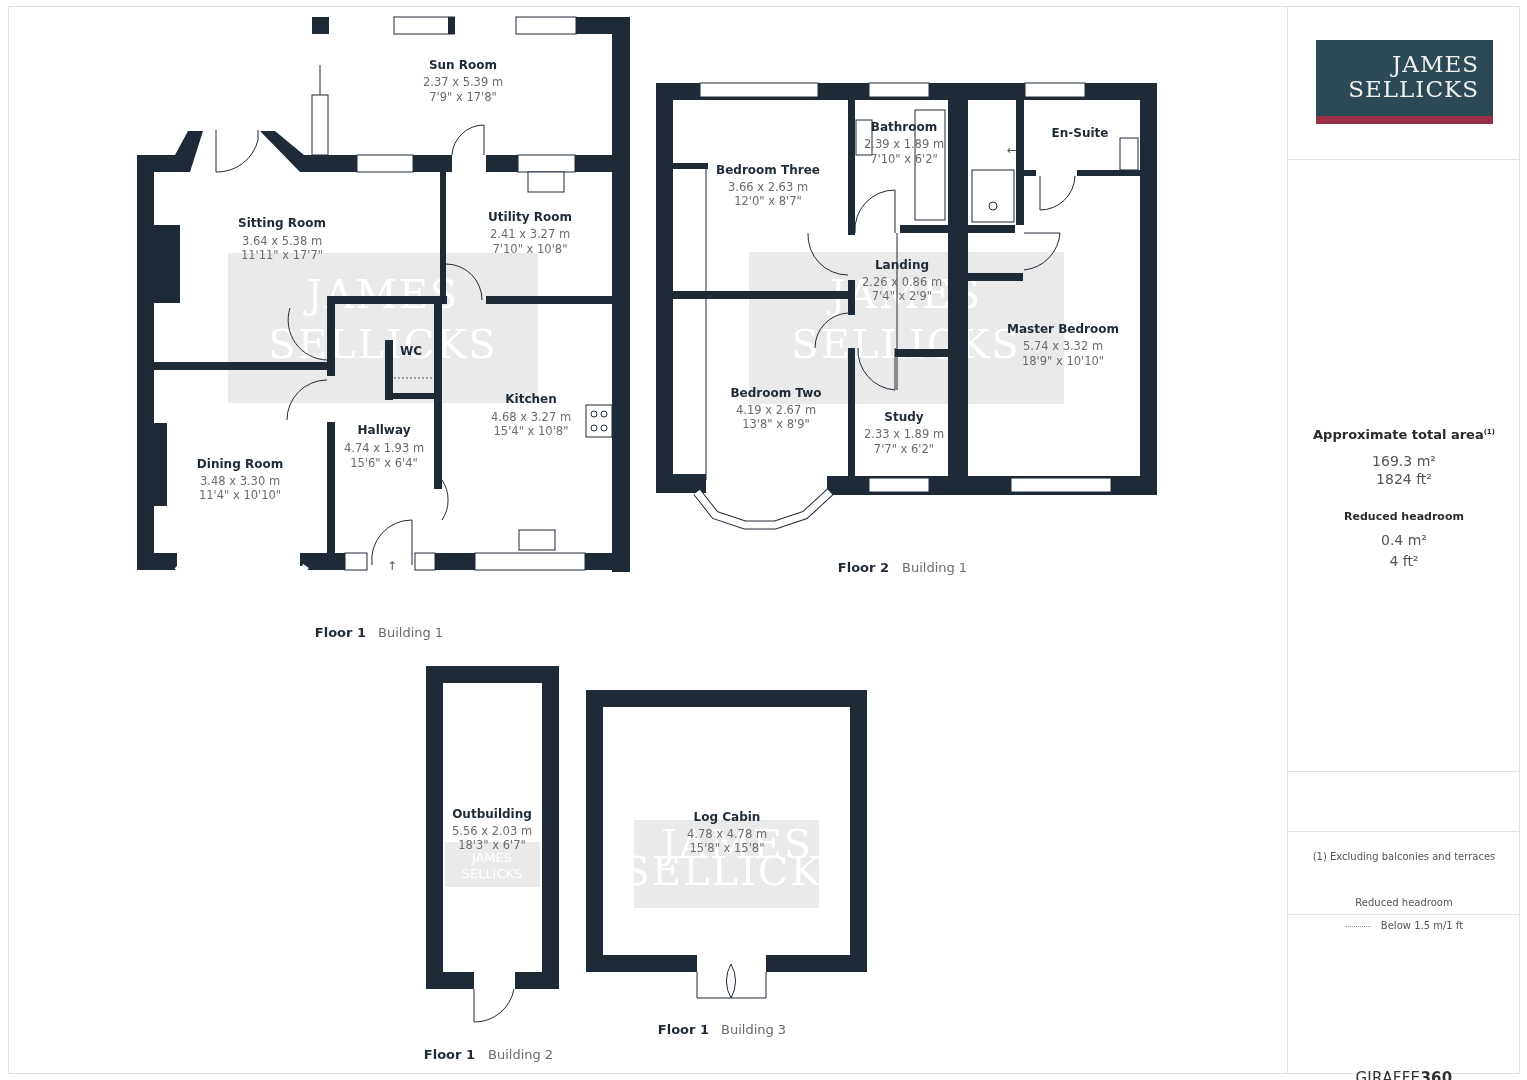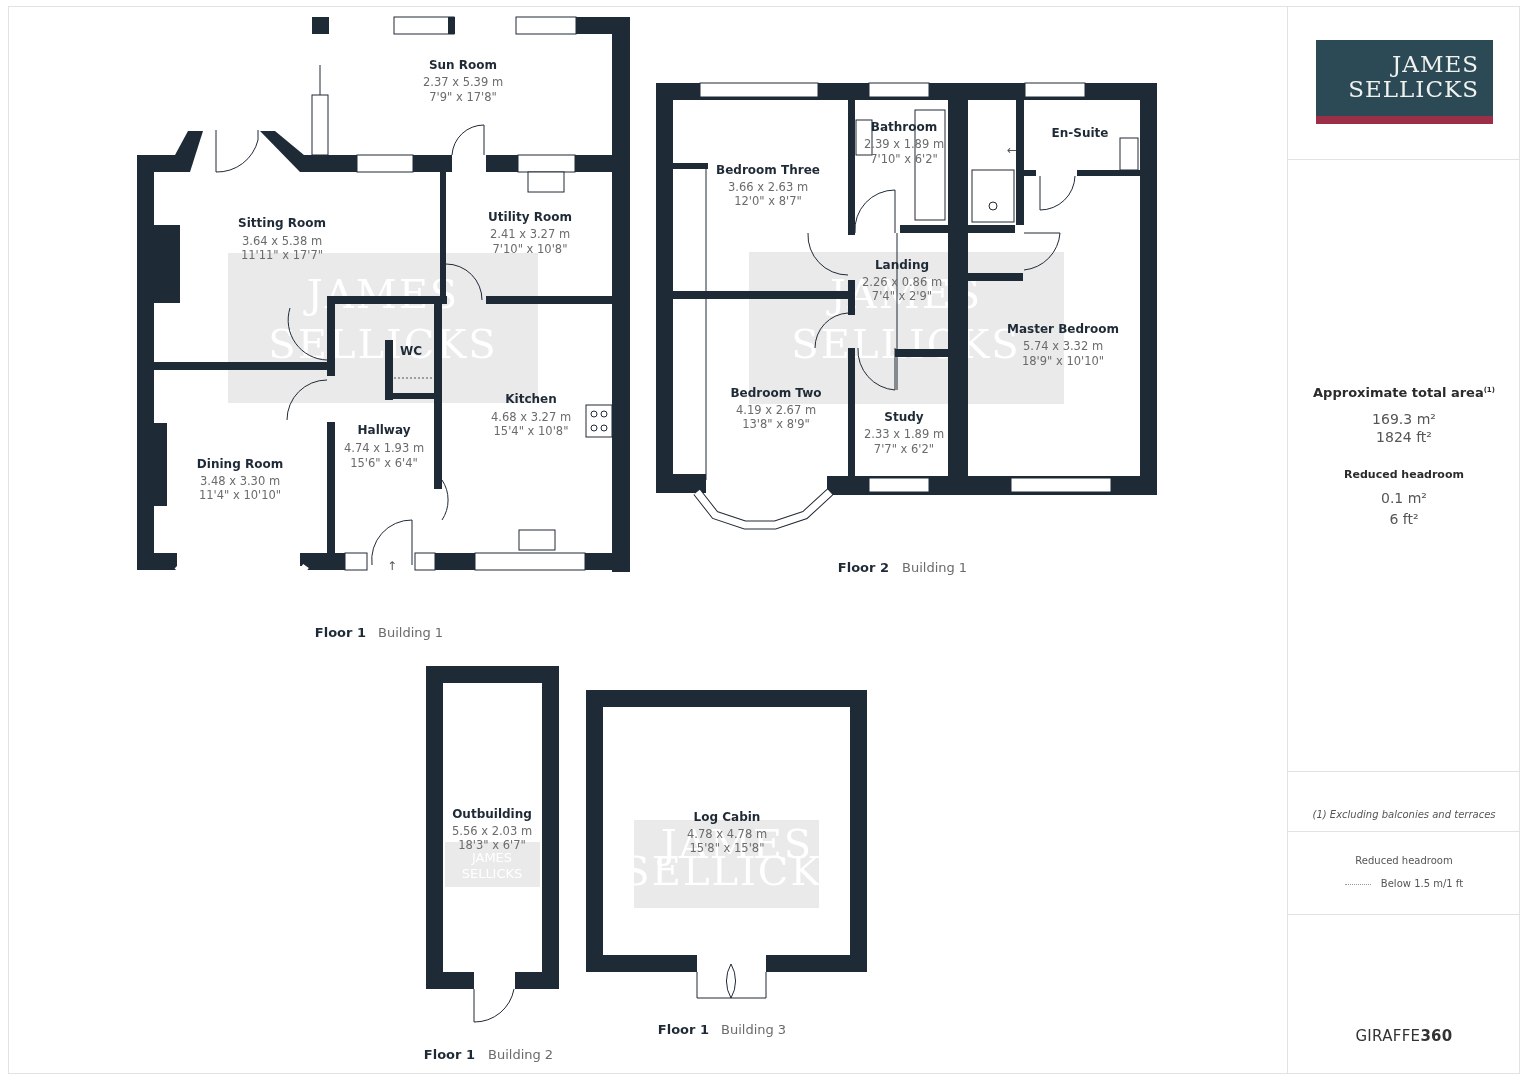--- a/index.html
+++ b/index.html
@@ -6,21 +6,21 @@
   body { width: 1527px; height: 1080px; position: relative; overflow: hidden; font-family: "DejaVu Sans", sans-serif; color: #1f2a37; }
   .frame { position: absolute; left: 8px; top: 6px; width: 1512px; height: 1068px; border: 1px solid #e2e2e2; box-sizing: border-box; }
   .plan { position: absolute; left: 0; top: 0; width: 1290px; height: 1080px; }
   .side { position: absolute; left: 1287px; top: 6px; width: 233px; height: 1068px; border-left: 1px solid #e2e2e2; box-sizing: border-box; }
   .logo { position: absolute; left: 28px; top: 34px; width: 177px; height: 84px; background: #2b4a56; }
   .logo .bar { position: absolute; left: 0; bottom: 0; width: 100%; height: 8px; background: #9b2f48; }
   .logo .l1, .logo .l2 { position: absolute; right: 14px; font-family: "DejaVu Serif", serif; color: #f1f1ee; letter-spacing: 1px; font-size: 23px; line-height: 24px; }
   .logo .l1 { top: 12px; }
   .logo .l2 { top: 37px; }
   .sep { position: absolute; left: 0; width: 100%; height: 1px; background: #e2e2e2; }
-  .side .c { position: absolute; left: 0; width: 100%; text-align: center; }
+  .side .c { position: absolute; left: 0; width: 100%; text-align: center; margin-top: 42px; }
   .h1 { font-weight: bold; font-size: 13px; color: #2b2b2b; }
   .h2 { font-weight: bold; font-size: 11px; color: #2b2b2b; }
   .v  { font-size: 14px; color: #555; }
   .sm { font-size: 10px; color: #555; line-height: 15px; }
   sup { font-size: 7px; }
   .brand { font-size: 15px; color: #333; letter-spacing: 0.3px; }
   .brand b { font-weight: bold; }
   .legend-line { display: inline-block; width: 26px; border-top: 1px dotted #999; vertical-align: middle; margin-right: 10px; }
   svg text { font-family: "DejaVu Sans", sans-serif; }
   .rn { font-size: 12px; font-weight: bold; fill: #1f2a37; }
@@ -286,25 +286,25 @@
     <div class="bar"></div>
   </div>
   <div class="sep" style="top:153px;"></div>
 
   <div class="c h1" style="top:379px;">
     <span>Approximate total area</span><sup>(1)</sup>
   </div>
   <div class="c v" style="top:405px;">169.3 m²</div>
   <div class="c v" style="top:423px;">1824 ft²</div>
   <div class="c h2" style="top:462px;">Reduced headroom</div>
-  <div class="c v" style="top:484px;">0.1 m²</div>
-  <div class="c v" style="top:505px;">6 ft²</div>
+  <div class="c v" style="top:484px;">0.4 m²</div>
+  <div class="c v" style="top:505px;">4 ft²</div>
 
   <div class="sep" style="top:765px;"></div>
-  <div class="c sm" style="top:801px;font-style:italic;">(1) Excluding balconies and terraces</div>
+  <div class="c sm" style="top:801px;">(1) Excluding balconies and terraces</div>
   <div class="sep" style="top:825px;"></div>
 
   <div class="c sm" style="top:847px;">Reduced headroom</div>
   <div class="c sm" style="top:870px;">
     <span class="legend-line"></span><span>Below 1.5 m/1 ft</span>
   </div>
   <div class="sep" style="top:908px;"></div>
 
   <div class="c brand" style="top:1021px;">
     <span>GIRAFFE</span><b>360</b>

